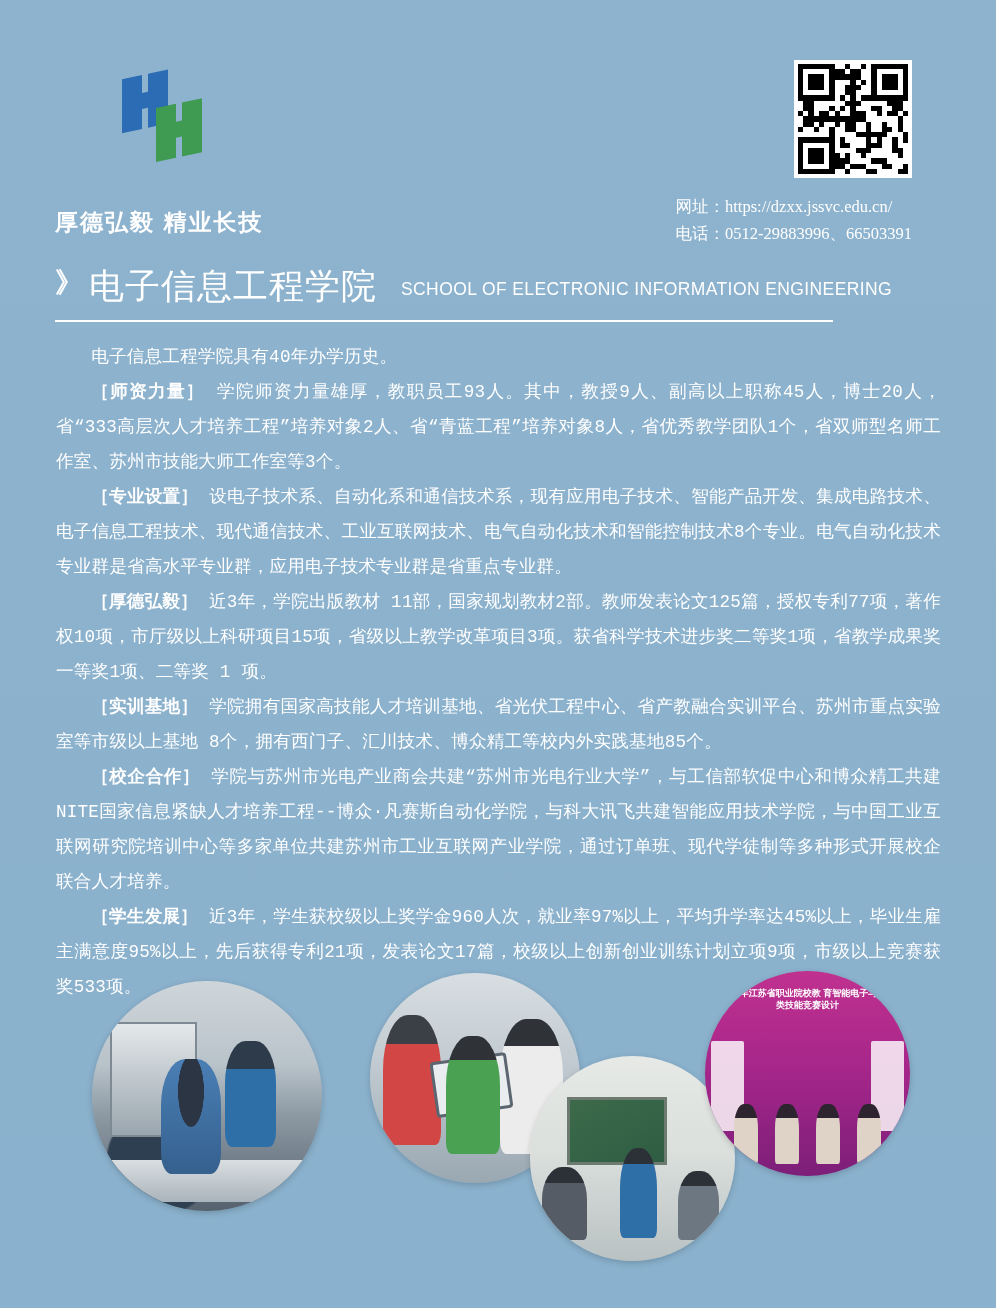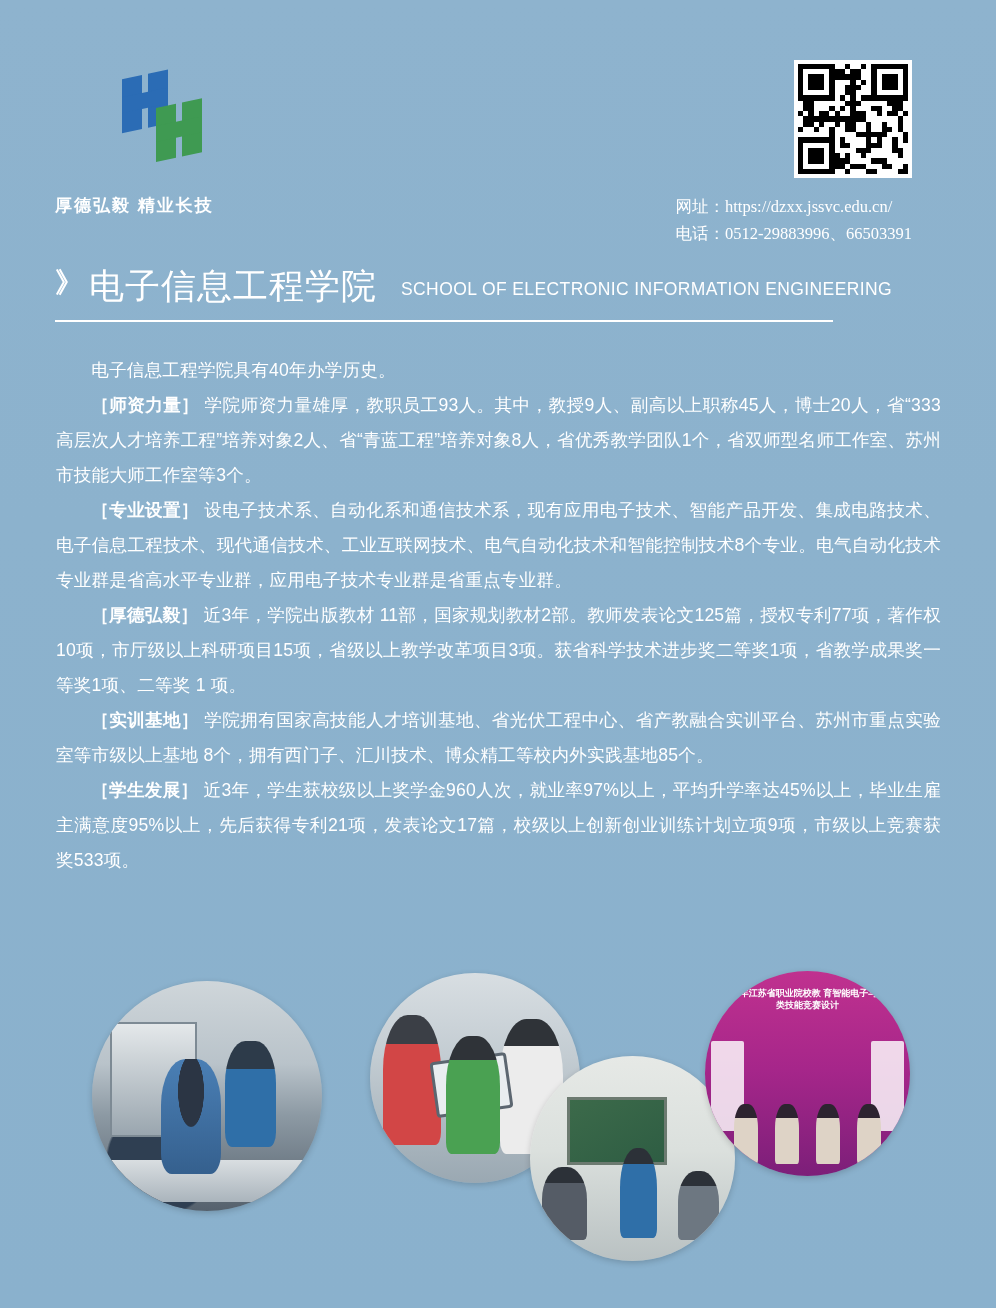--- a/index.html
+++ b/index.html
@@ -27,23 +27,23 @@
     left: 100px;
     top: 58px;
     width: 130px;
     height: 115px;
   }
   .logo-wrap svg { display: block; }
 
   .motto {
     position: absolute;
     left: 55px;
-    top: 194px;
+    top: 207px;
     color: #ffffff;
-    font-size: 17px;
+    font-size: 23px;
     font-weight: bold;
     letter-spacing: 2px;
     white-space: nowrap;
   }
 
   
   .qr {
     position: absolute;
     right: 84px;
     top: 60px;
@@ -117,28 +117,28 @@
     top: 320px;
     width: 778px;
     height: 2px;
     background: #ffffff;
   }
 
   
   .body-copy {
     position: absolute;
     left: 56px;
-    top: 353px;
+    top: 340px;
     width: 885px;
     color: #ffffff;
     font-size: 17.6px;
     line-height: 35px;
     letter-spacing: 0.2px;
     text-align: justify;
-    font-family: Liberation Sans, sans-serif;
+    font-family: Liberation Mono, monospace;
   }
   .body-copy p {
     margin: 0;
     text-indent: 2em;
   }
   .body-copy b { font-weight: bold; }
 
   
   .photos {
     position: absolute;
@@ -759,20 +759,21 @@
     <span class="title-en">SCHOOL OF ELECTRONIC INFORMATION ENGINEERING</span>
   </div>
   <div class="title-rule"></div>
 
   <div class="body-copy">
     <p><span>电子信息工程学院具有40年办学历史。</span></p>
     <p><b>［师资力量］</b> <span>学院师资力量雄厚，教职员工93人。其中，教授9人、副高以上职称45人，博士20人，省“333高层次人才培养工程”培养对象2人、省“青蓝工程”培养对象8人，省优秀教学团队1个，省双师型名师工作室、苏州市技能大师工作室等3个。</span></p>
     <p><b>［专业设置］</b> <span>设电子技术系、自动化系和通信技术系，现有应用电子技术、智能产品开发、集成电路技术、电子信息工程技术、现代通信技术、工业互联网技术、电气自动化技术和智能控制技术8个专业。电气自动化技术专业群是省高水平专业群，应用电子技术专业群是省重点专业群。</span></p>
     <p><b>［厚德弘毅］</b> <span>近3年，学院出版教材 11部，国家规划教材2部。教师发表论文125篇，授权专利77项，著作权10项，市厅级以上科研项目15项，省级以上教学改革项目3项。获省科学技术进步奖二等奖1项，省教学成果奖一等奖1项、二等奖 1 项。</span></p>
     <p><b>［实训基地］</b> <span>学院拥有国家高技能人才培训基地、省光伏工程中心、省产教融合实训平台、苏州市重点实验室等市级以上基地 8个，拥有西门子、汇川技术、博众精工等校内外实践基地85个。</span></p>
+    <p><b>［校企合作］</b> <span>学院与苏州市光电产业商会共建“苏州市光电行业大学”，与工信部软促中心和博众精工共建NITE国家信息紧缺人才培养工程--博众·凡赛斯自动化学院，与科大讯飞共建智能应用技术学院，与中国工业互联网研究院培训中心等多家单位共建苏州市工业互联网产业学院，通过订单班、现代学徒制等多种形式开展校企联合人才培养。</span></p>
     <p><b>［学生发展］</b> <span>近3年，学生获校级以上奖学金960人次，就业率97%以上，平均升学率达45%以上，毕业生雇主满意度95%以上，先后获得专利21项，发表论文17篇，校级以上创新创业训练计划立项9项，市级以上竞赛获奖533项。</span></p>
   </div>
 
   <div class="photos">
     <div class="circle c1">
       <div class="ph ph1">
           <span class="p-a"></span>
           <span class="p-b"></span>
         </div>
     </div>

